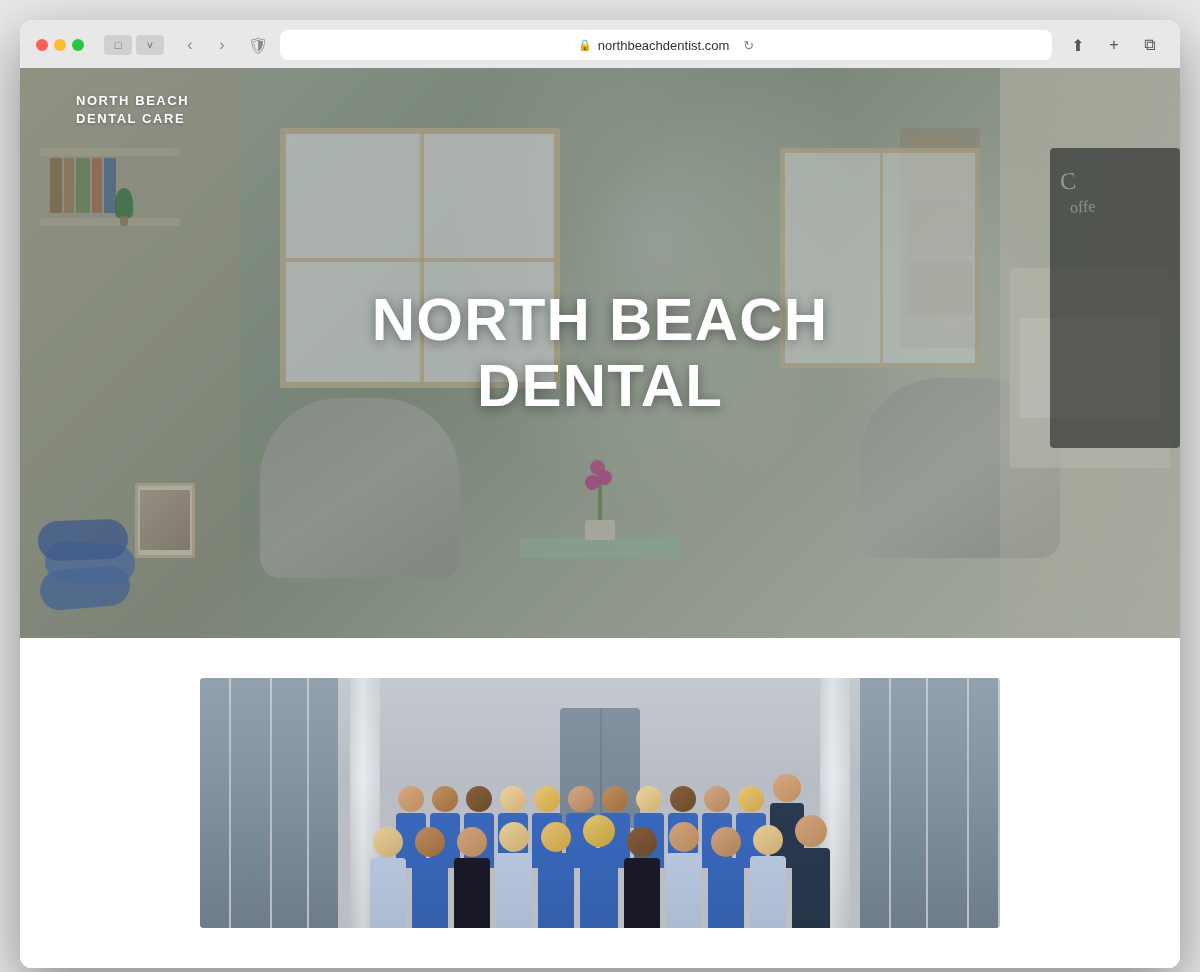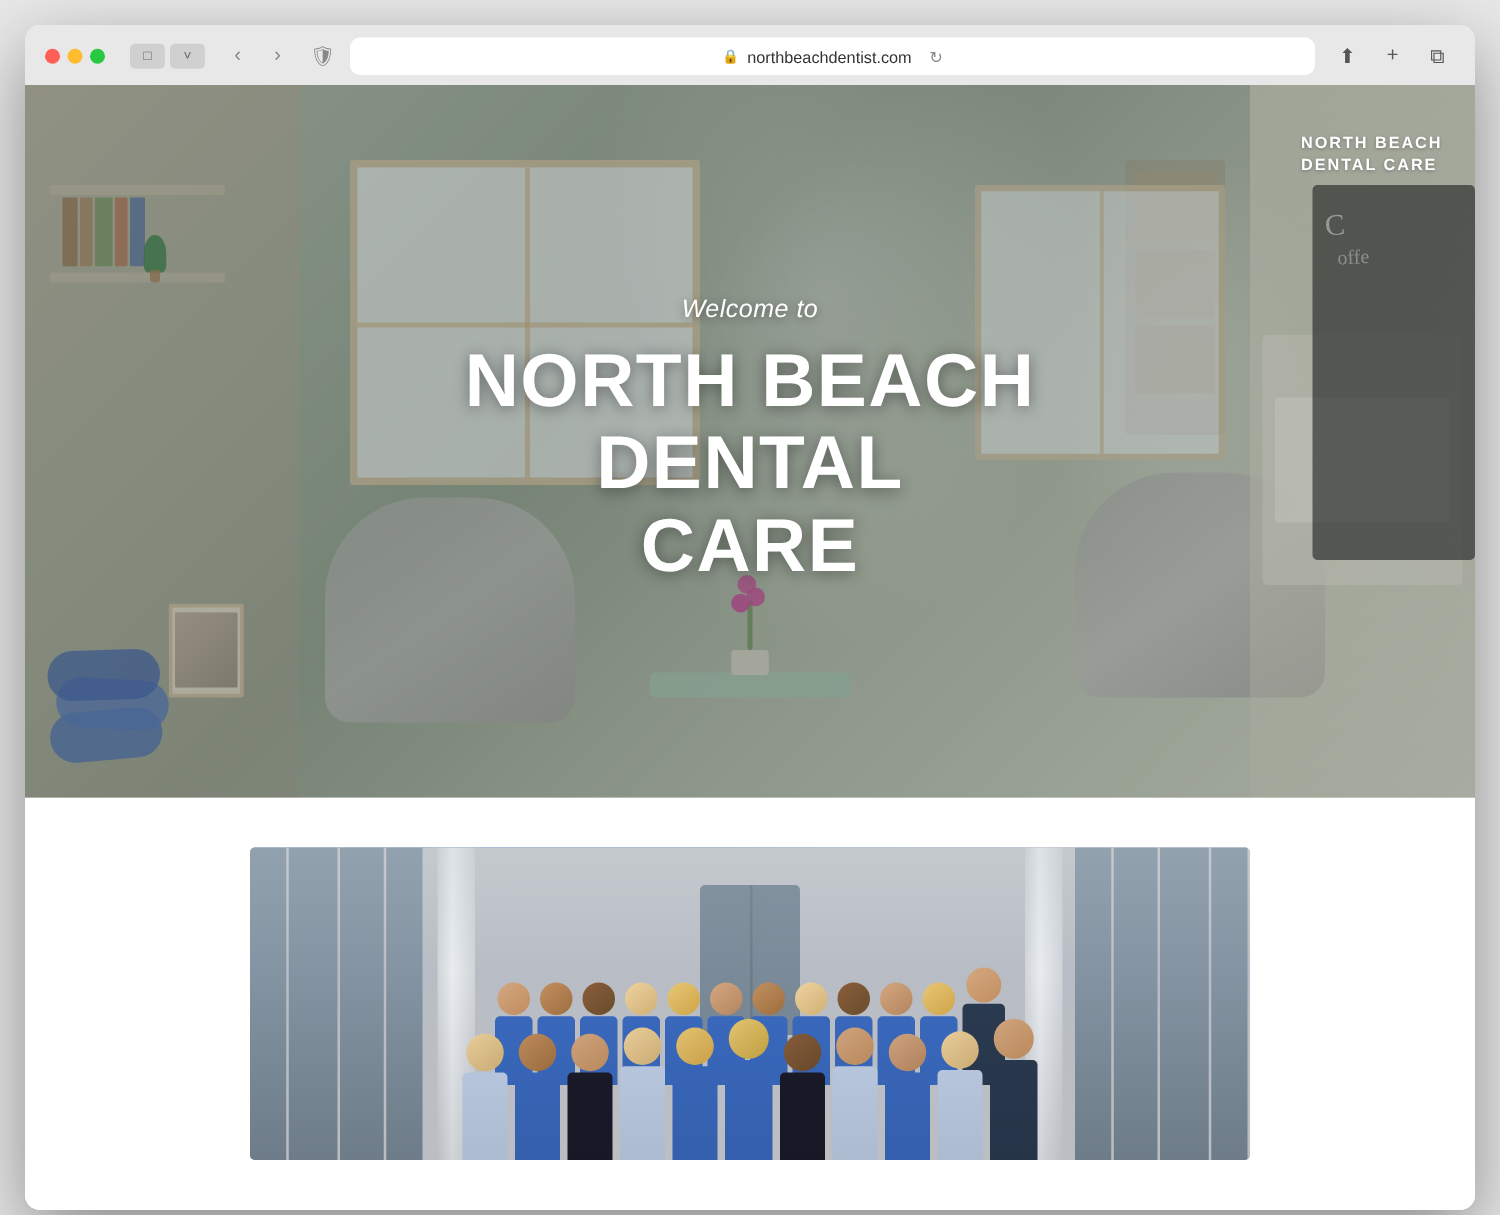--- a/index.html
+++ b/index.html
@@ -217,27 +217,27 @@
       right: 0;
       top: 0;
       width: 180px;
       height: 100%;
       background: linear-gradient(180deg, rgba(240,235,220,0.5) 0%, rgba(220,215,200,0.4) 100%);
     }
 
     
     .nav-bar {
       position: absolute;
-      top: 13px;
+      top: 0;
       left: 0;
       right: 0;
       display: flex;
       align-items: center;
-      justify-content: flex-end;
-      padding: 24px 26px;
+      justify-content: flex-start;
+      padding: 24px 56px;
       z-index: 10;
     }
 
     .logo {
       color: white;
       font-size: 13px;
       font-weight: 700;
       letter-spacing: 0.12em;
       text-transform: uppercase;
       line-height: 1.4;
@@ -528,24 +528,22 @@
 
       <nav class="nav-bar">
         <div class="logo">
           <div>NORTH BEACH</div>
           <div>DENTAL CARE</div>
         </div>
 
       </nav>
 
       <div class="hero-text">
-        <div class="hero-welcome">Welcome to</div>
         <div class="hero-title">
           <div>NORTH BEACH DENTAL</div>
-          <div>CARE</div>
         </div>
       </div>
     </div>
 
     <div class="below-hero">
     </div>
 
     <div class="team-section">
       <div class="team-photo-wrapper">
 

